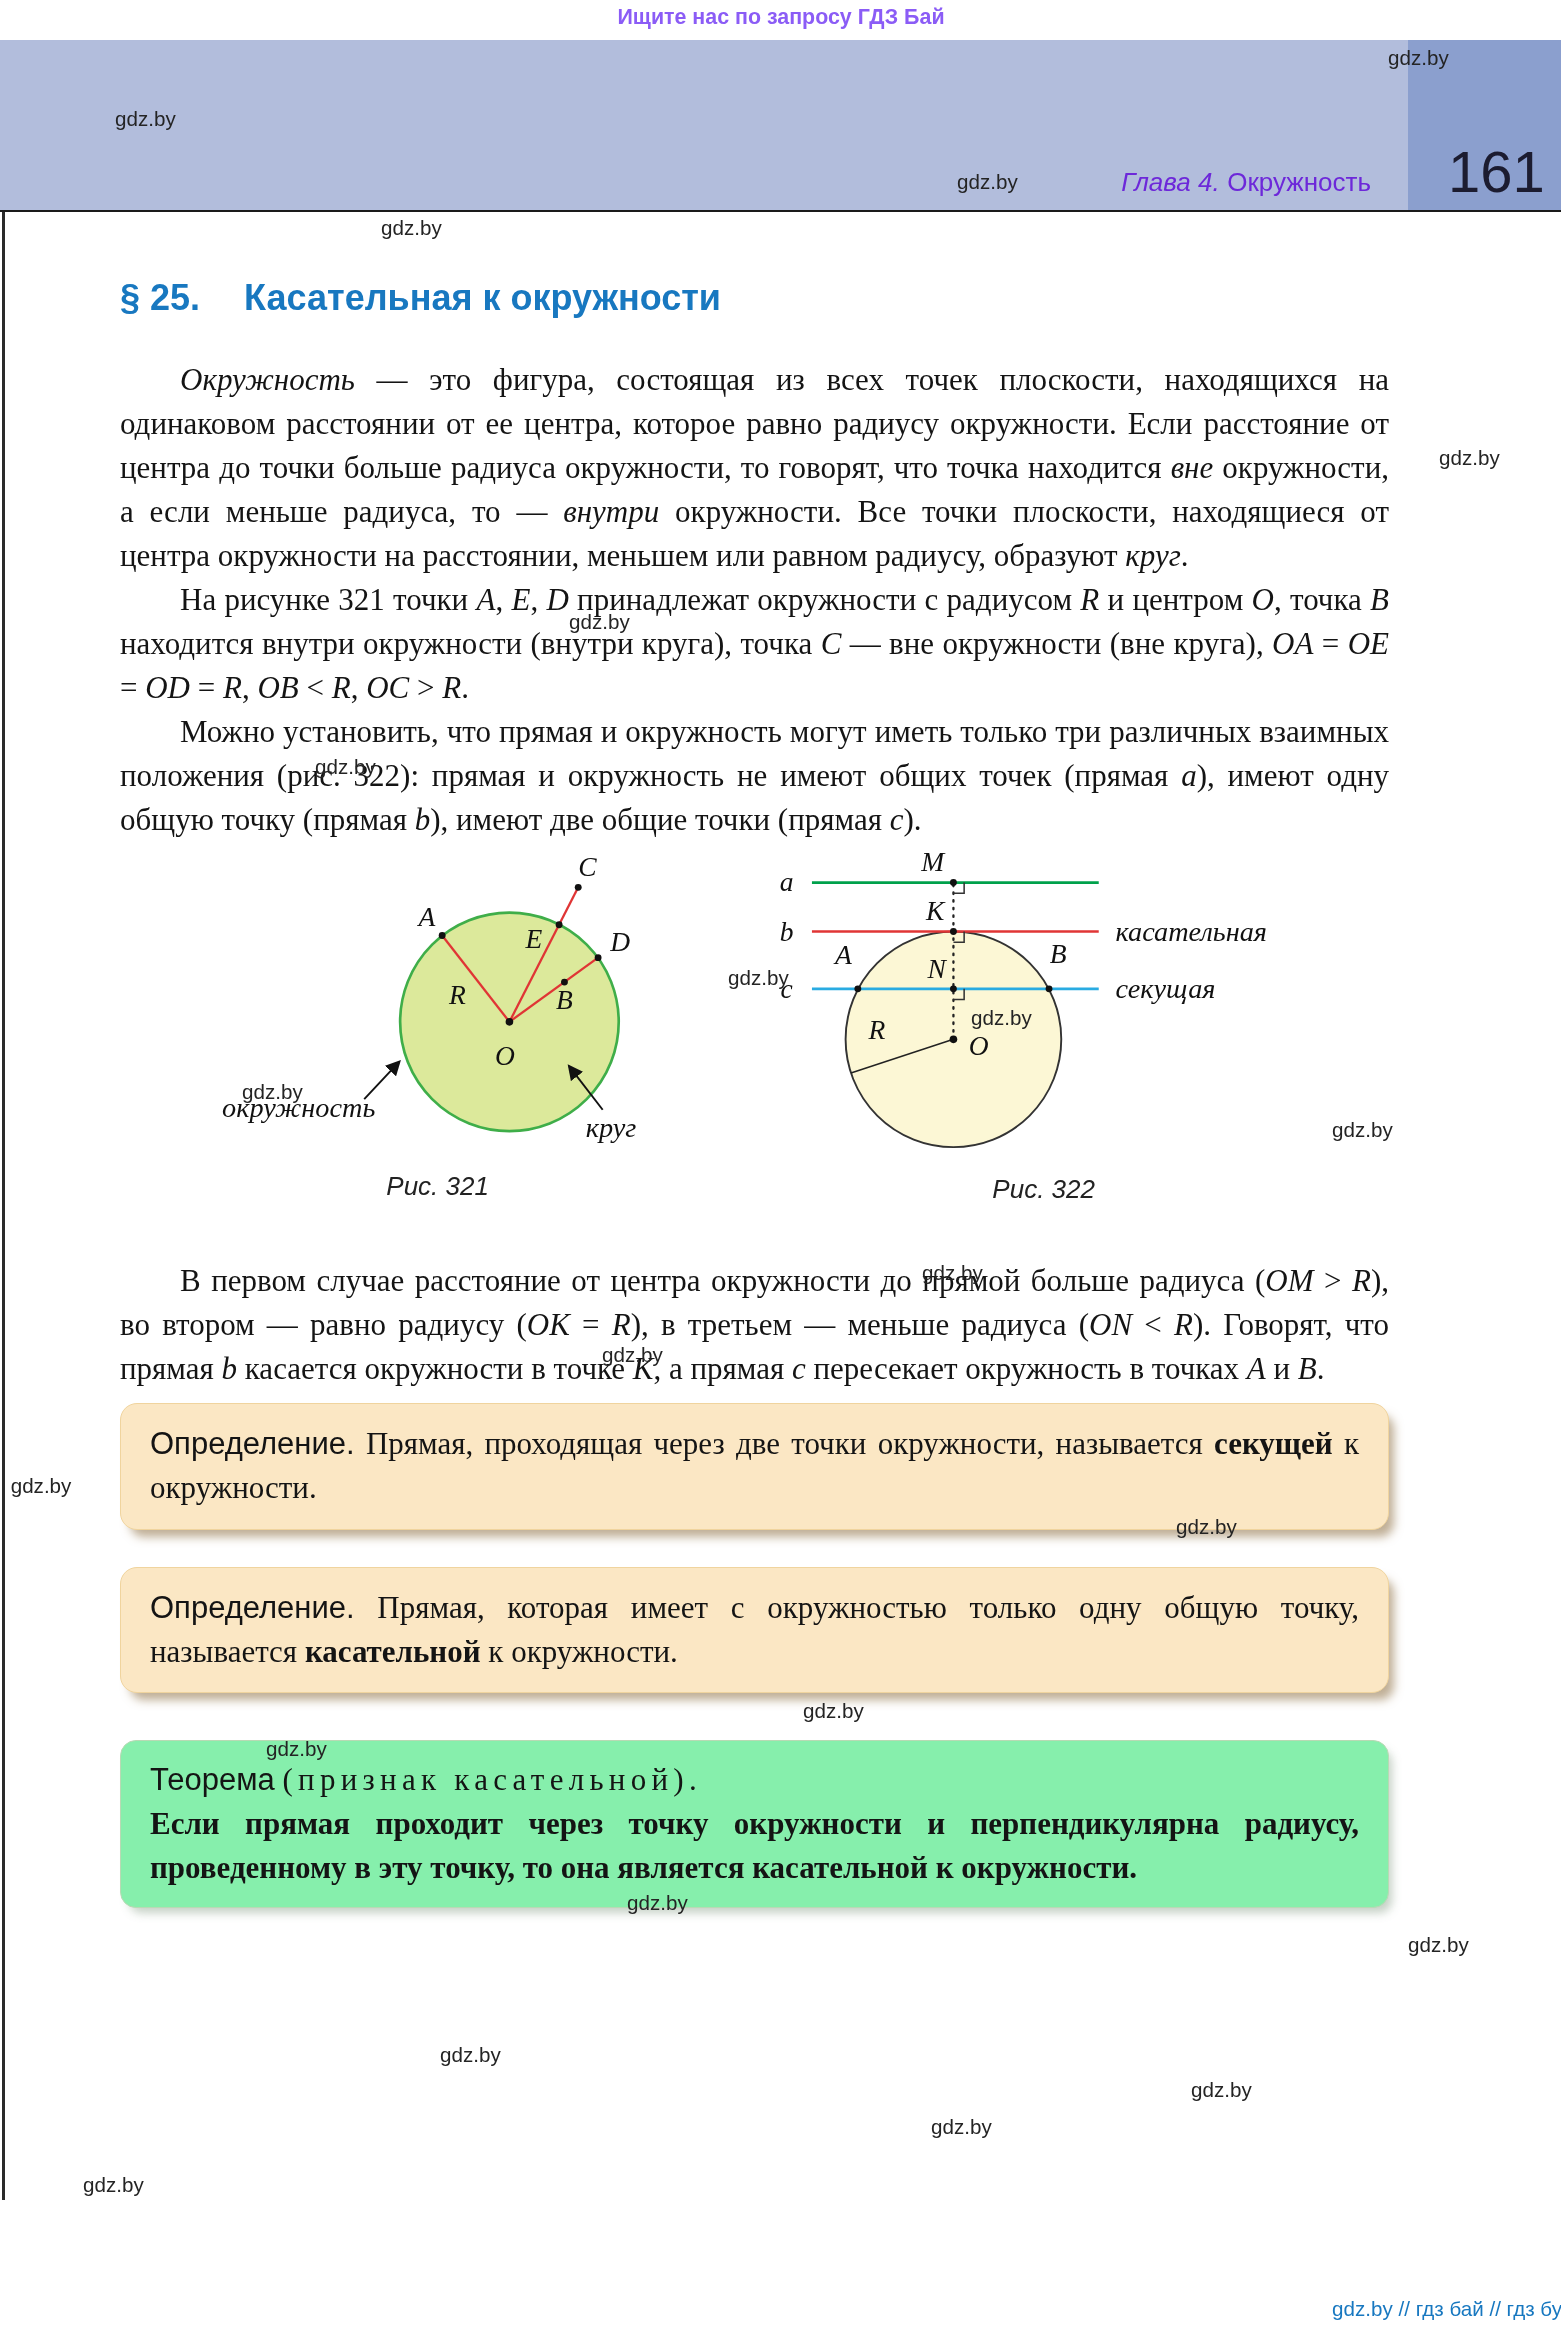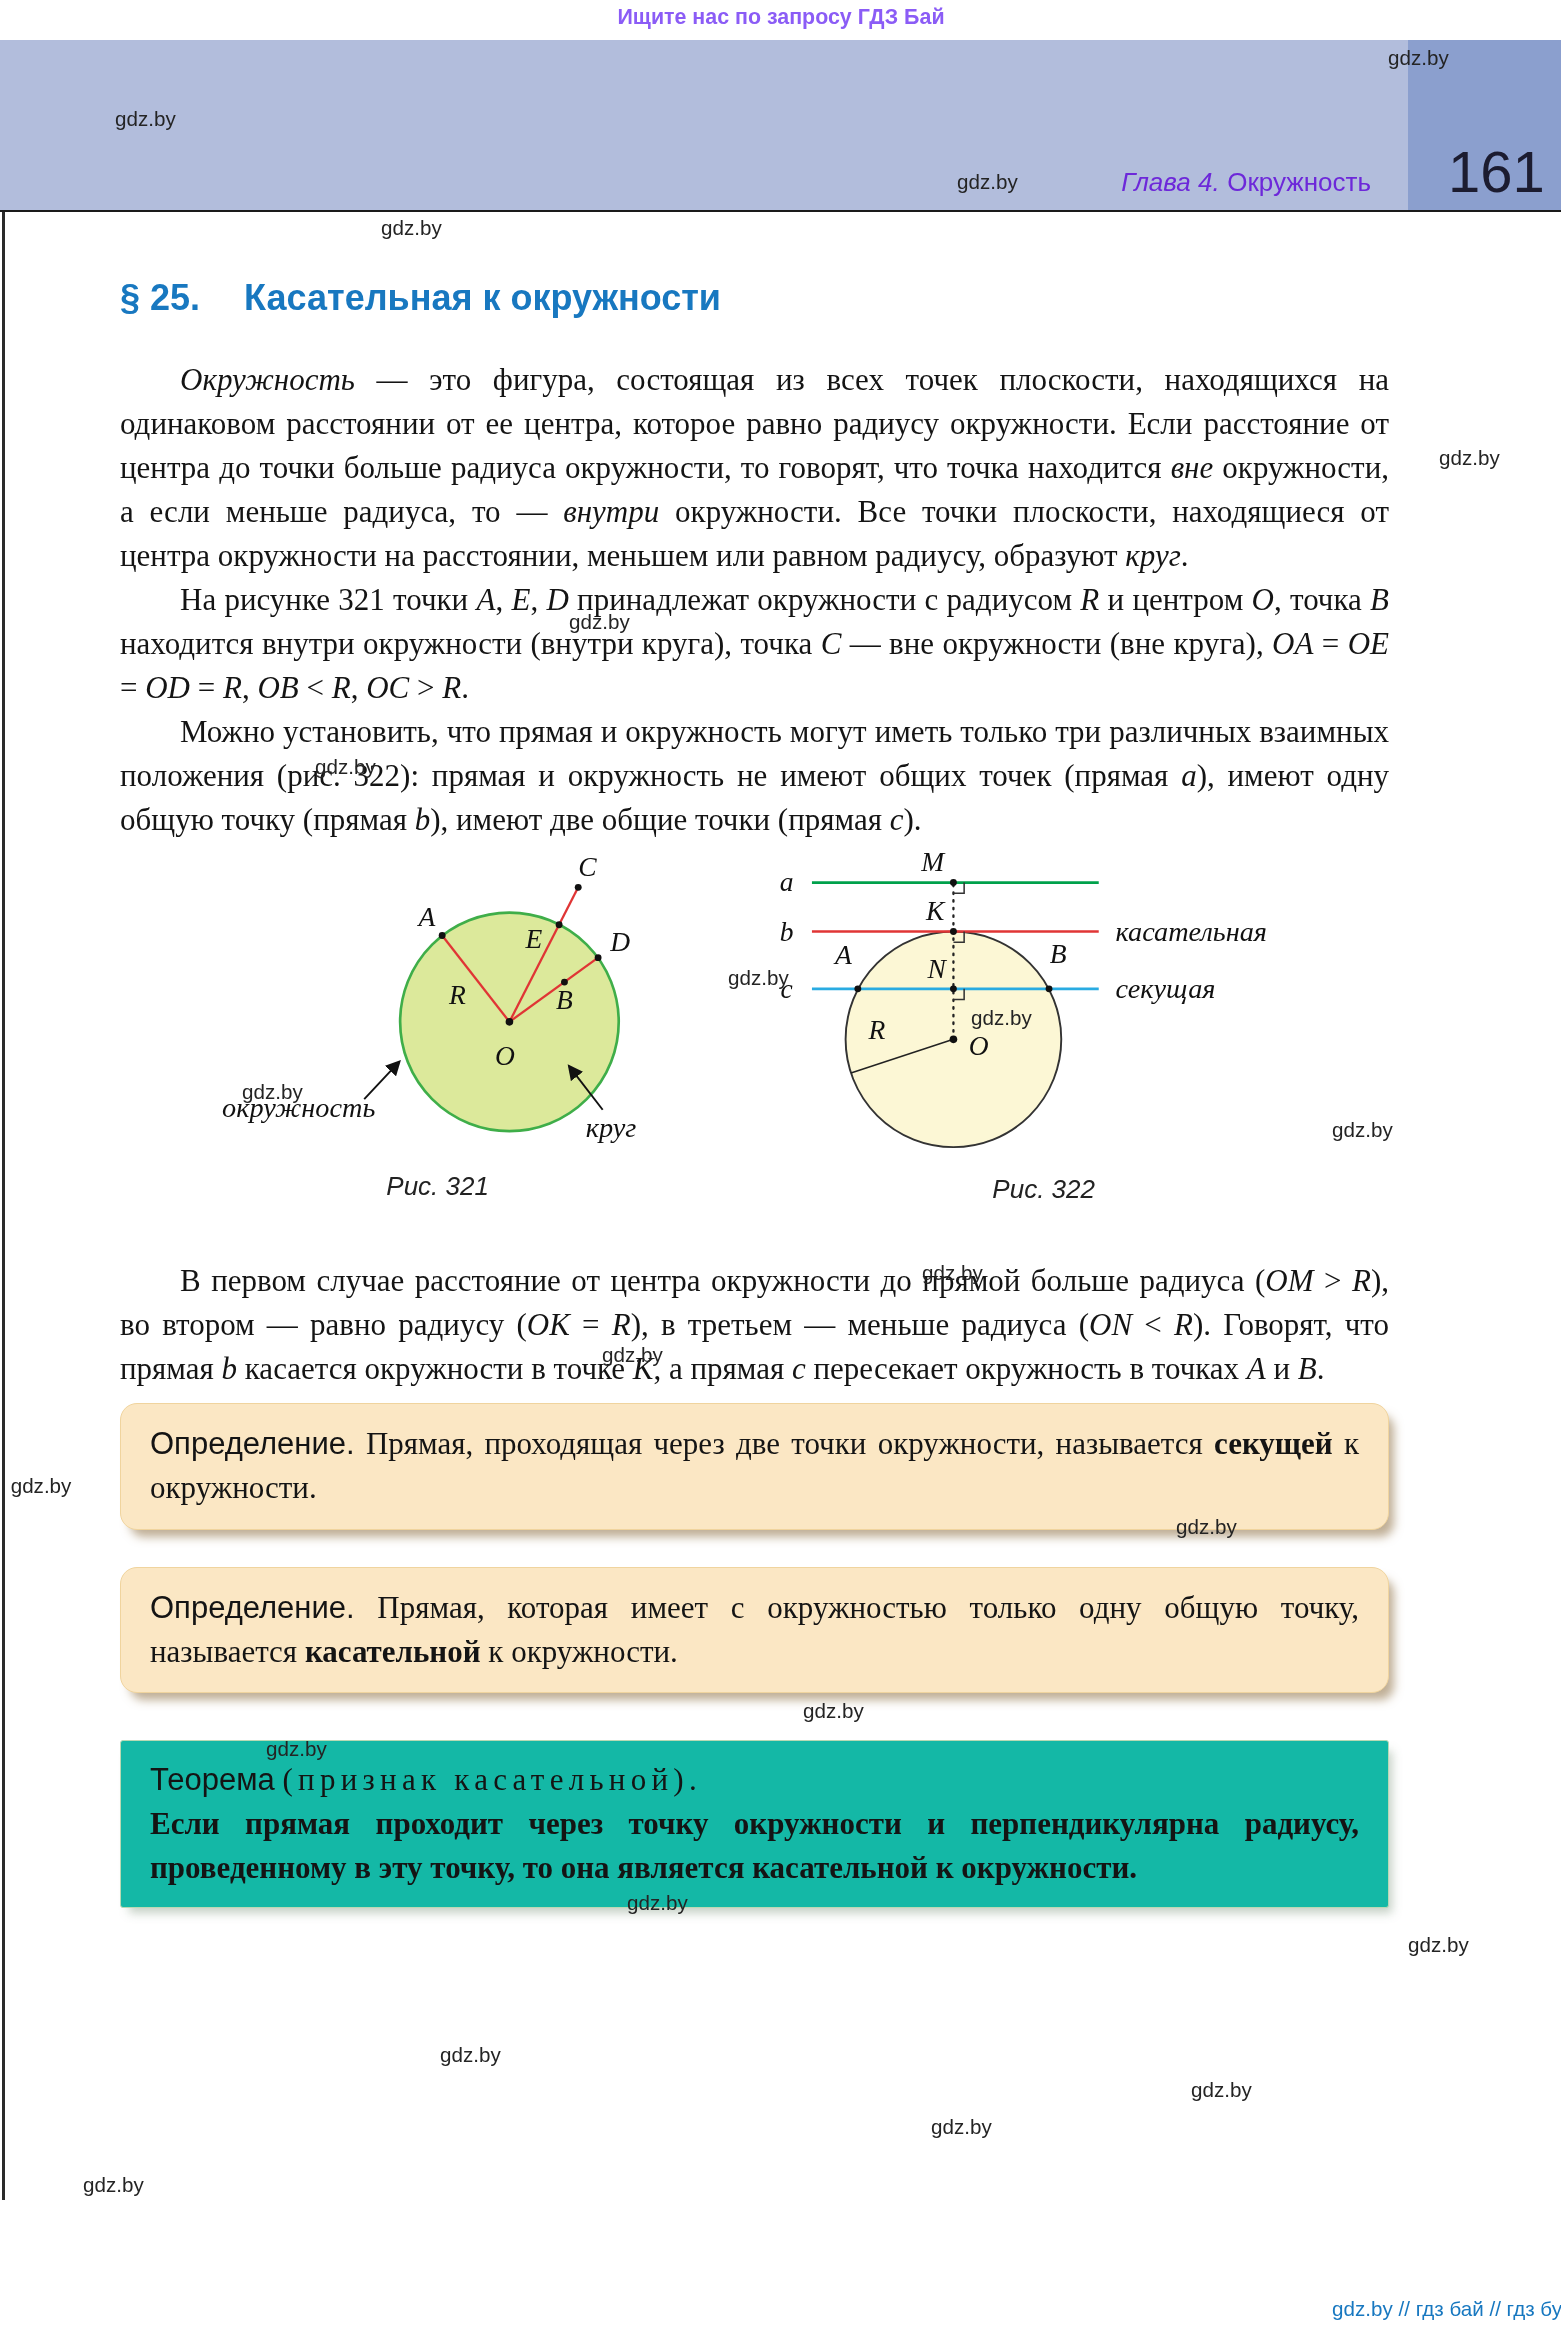--- a/index.html
+++ b/index.html
@@ -70,23 +70,23 @@
     border-radius: 17px;
     padding: 18.3px 29px;
     margin-top: 12.2px;
     box-shadow: 7.6px 9.2px 9.2px -3.1px rgba(130, 95, 45, 0.5);
     text-align: justify;
   }
   .def-box + .def-box { margin-top: 37px; }
   .def-box p { margin: 0; }
   .def-head { font-family: "Liberation Sans", sans-serif; font-size: 31px; }
   .thm-box {
-    background: #14b8a6;
+    background: #86efac;
     border: 1.5px solid #b9d9b4;
-    border-radius: 3px;
+    border-radius: 16px;
     padding: 17px 29px;
     margin-top: 47px;
     text-align: justify;
     box-shadow: 6.1px 7.6px 9.2px -3.1px rgba(90, 120, 90, 0.35);
   }
   .thm-box p { margin: 0; }
   .thm-head { font-family: "Liberation Sans", sans-serif; font-size: 31px; }
   .thm-sub  { letter-spacing: 0.17em; }
   .thm-body { font-weight: 700; }
   .footer-copy {

